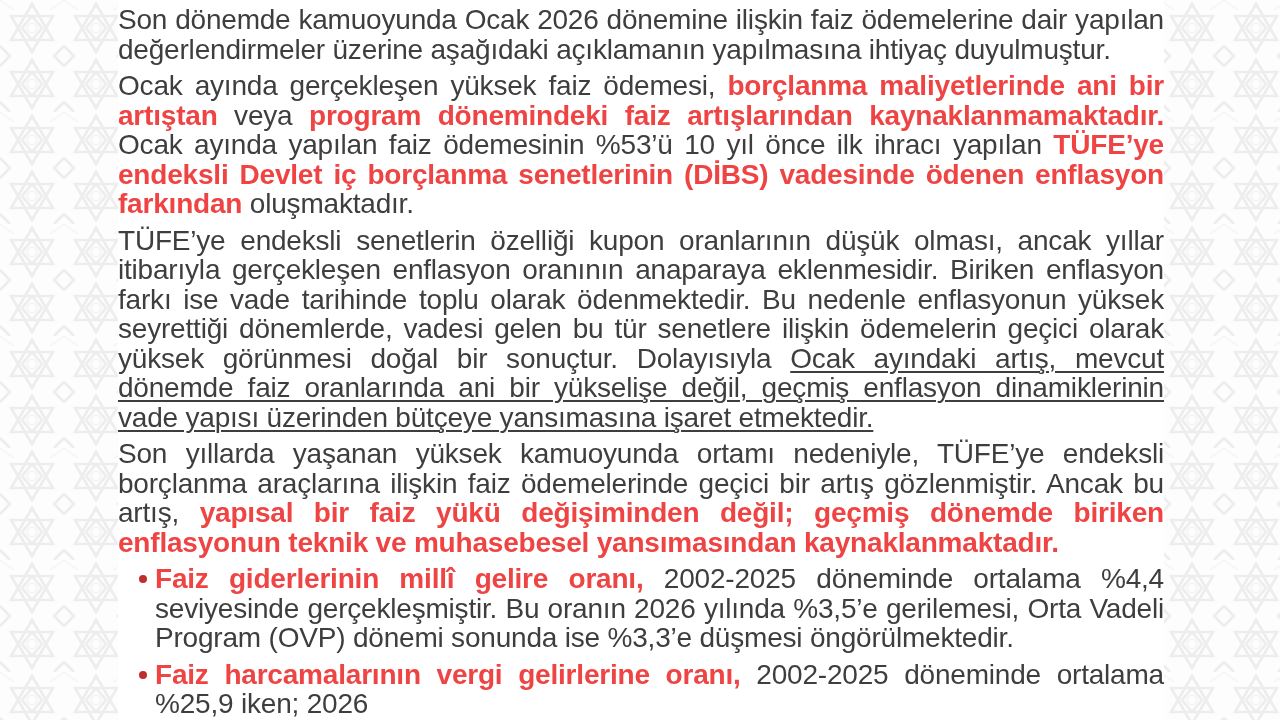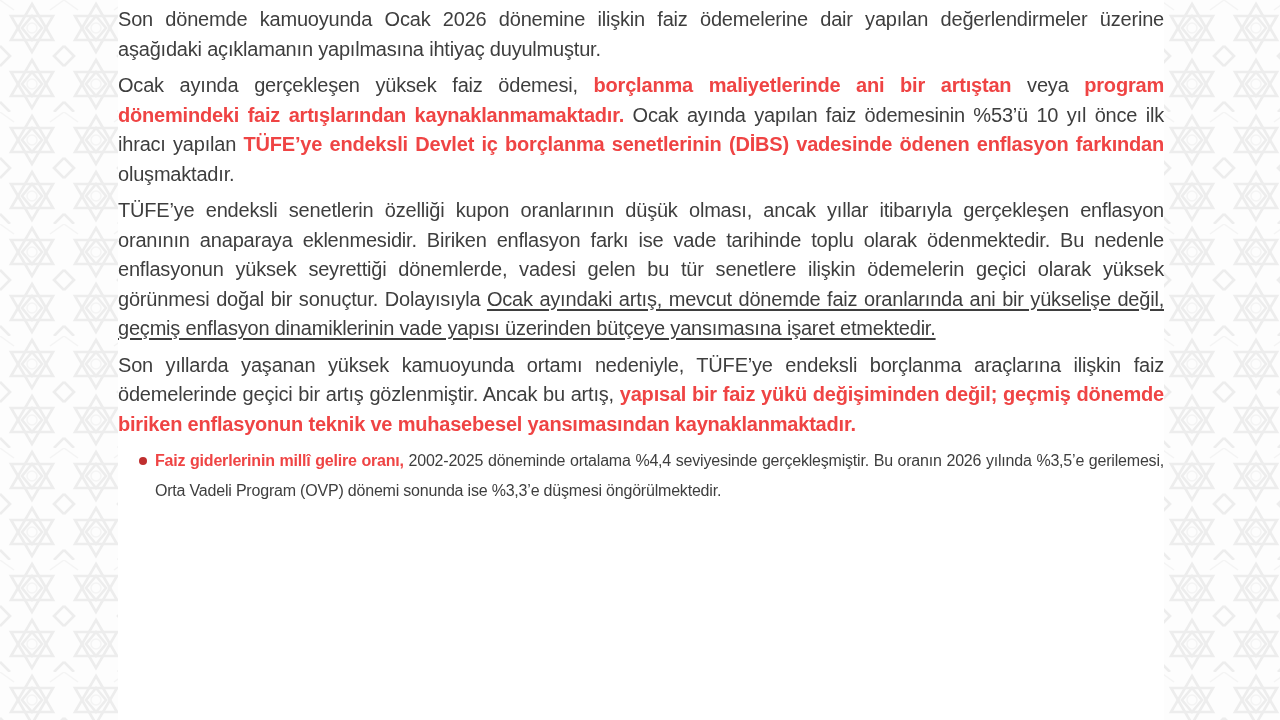--- a/index.html
+++ b/index.html
@@ -9,31 +9,31 @@
   .pattern-strip { position:absolute; top:0; height:720px; z-index:0; }
   .pattern-left  { left:0;  width:120px; }
   .pattern-right { right:0; width:120px; }
 
   .content {
     position:absolute; left:118px; top:0; width:1046px; height:720px;
     background:#ffffff; z-index:1; padding-top:5px;
   }
 
   p.para {
-    font-size:20px; line-height:29.5px; letter-spacing:-0.2px;
+    font-size:28px; line-height:29.5px; letter-spacing:-0.2px;
     color:#3e3e3e; text-align:justify; margin:0 0 7px 0;
   }
   .r  { font-weight:400; }
   .b  { font-weight:700; color:#ef4444; }
   .u  { text-decoration:underline; text-underline-offset:3px; text-decoration-thickness:1.5px; }
 
   ul.bullets { list-style:none; margin:0; padding:0; }
   ul.bullets li {
     position:relative; padding-left:37px; margin:0 0 7px 0;
-    font-size:16px; line-height:29.5px; letter-spacing:-0.2px;
+    font-size:28px; line-height:29.5px; letter-spacing:-0.2px;
     color:#3e3e3e; text-align:justify;
   }
   .dot {
     position:absolute; left:21px; top:11px; width:8px; height:8px;
     border-radius:50%; background:#bf2e2e; display:block;
   }
 </style>
 </head>
 <body>
 
@@ -72,15 +72,16 @@
 
   <p class="para"><span class="r">Ocak ayında gerçekleşen yüksek faiz ödemesi, </span><span class="b">borçlanma maliyetlerinde ani bir artıştan</span><span class="r"> veya </span><span class="b">program dönemindeki faiz artışlarından kaynaklanmamaktadır.</span><span class="r"> Ocak ayında yapılan faiz ödemesinin %53’ü 10 yıl önce ilk ihracı yapılan </span><span class="b">TÜFE’ye endeksli Devlet iç borçlanma senetlerinin (DİBS) vadesinde ödenen enflasyon farkından</span><span class="r"> oluşmaktadır.</span></p>
 
   <p class="para"><span class="r">TÜFE’ye endeksli senetlerin özelliği kupon oranlarının düşük olması, ancak yıllar itibarıyla gerçekleşen enflasyon oranının anaparaya eklenmesidir. Biriken enflasyon farkı ise vade tarihinde toplu olarak ödenmektedir. Bu nedenle enflasyonun yüksek seyrettiği dönemlerde, vadesi gelen bu tür senetlere ilişkin ödemelerin geçici olarak yüksek görünmesi doğal bir sonuçtur. Dolayısıyla </span><span class="r u">Ocak ayındaki artış, mevcut dönemde faiz oranlarında ani bir yükselişe değil, geçmiş enflasyon dinamiklerinin vade yapısı üzerinden bütçeye yansımasına işaret etmektedir.</span></p>
 
   <p class="para"><span class="r">Son yıllarda yaşanan yüksek kamuoyunda ortamı nedeniyle, TÜFE’ye endeksli borçlanma araçlarına ilişkin faiz ödemelerinde geçici bir artış gözlenmiştir. Ancak bu artış, </span><span class="b">yapısal bir faiz yükü değişiminden değil; geçmiş dönemde biriken enflasyonun teknik ve muhasebesel yansımasından kaynaklanmaktadır.</span></p>
 
 
   <ul class="bullets">
     <li><span class="dot"></span><span class="b">Faiz giderlerinin millî gelire oranı,</span><span class="r"> 2002-2025 döneminde ortalama %4,4 seviyesinde gerçekleşmiştir. Bu oranın 2026 yılında %3,5’e gerilemesi, Orta Vadeli Program (OVP) dönemi sonunda ise %3,3’e düşmesi öngörülmektedir.</span></li>
+    <li><span class="dot"></span><span class="b">Faiz harcamalarının vergi gelirlerine oranı,</span><span class="r"> 2002-2025 döneminde ortalama %25,9 iken; 2026</span></li>
   </ul>
 
 </main>
 
 </body></html>

